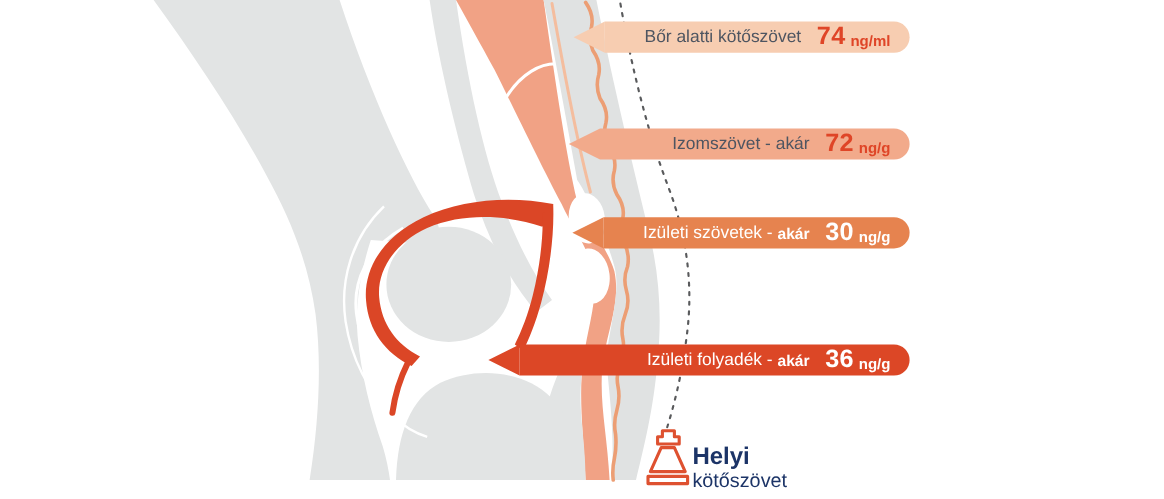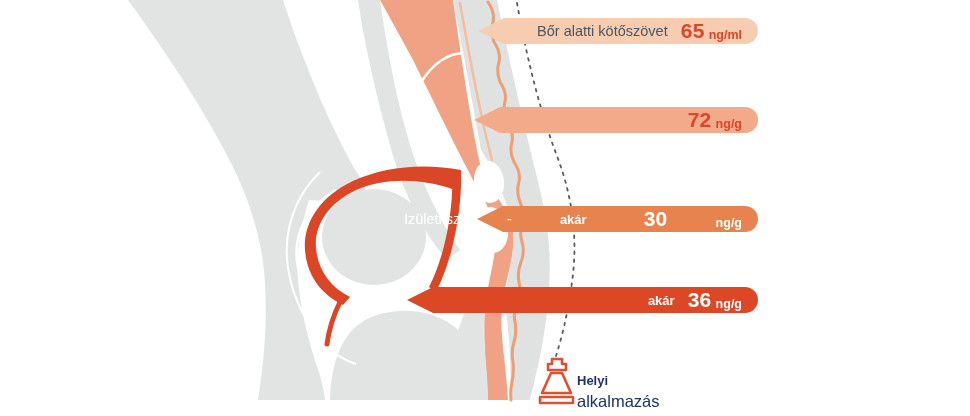--- a/index.html
+++ b/index.html
@@ -9,38 +9,38 @@
 
   
   .arrow{position:absolute;height:26px;display:flex;align-items:center;justify-content:flex-end;
          padding-right:16px;border-radius:0 13px 13px 0;box-sizing:border-box;white-space:nowrap;}
   .arrow::before{content:"";position:absolute;left:-26px;top:0;width:0;height:0;
          border-top:13px solid transparent;border-bottom:13px solid transparent;}
   .c0{left:504px;top:18px;width:254px;background:var(--callout1_bg);}
   .c0::before{border-right:26px solid var(--callout1_bg);}
   .c1{left:500px;top:107px;width:258px;background:var(--callout2_bg);}
   .c1::before{border-right:26px solid var(--callout2_bg);}
-  .c2{left:503px;top:206px;width:255px;background:var(--callout3_bg);gap:44px;}
+  .c2{left:503px;top:181px;width:255px;background:var(--callout3_bg);}
   .c2::before{border-right:26px solid var(--callout3_bg);}
   .c3{left:433px;top:287px;width:325px;background:var(--callout4_bg);}
   .c3::before{border-right:26px solid var(--callout4_bg);}
 
   .arrow .lbl{font-size:14.5px;}
   .arrow .lblb{font-size:13px;font-weight:bold;margin-left:4px;}
   .arrow .lblb:empty{display:none;}
   .c0 .lbl,.c1 .lbl{color:var(--label_dark);}
   .c2 .lbl,.c3 .lbl,.c2 .lblb,.c3 .lblb{color:var(--white);}
   .arrow .val{font-weight:bold;font-size:21px;margin-left:13px;letter-spacing:.3px;}
   .arrow .unit{font-weight:bold;font-size:12.5px;margin-left:4px;transform:translateY(3.5px);}
   .c0 .val,.c1 .val,.c0 .unit,.c1 .unit{color:var(--number_red);}
   .c2 .val,.c3 .val,.c2 .unit,.c3 .unit{color:var(--white);}
 
   
   .legend-text{position:absolute;left:577px;top:371px;color:var(--navy);}
-  .legend-text .t{font-weight:bold;font-size:13px;line-height:20px;}
+  .legend-text .t{font-weight:bold;font-size:20px;line-height:20px;}
   .legend-text .s{font-size:16.5px;line-height:21px;}
 </style>
 </head>
 <body>
 
 <div class="stage">
 
   <svg class="illus" width="970" height="416" viewBox="0 0 970 416">
 
     <path style="fill:var(--bone_gray)" d="M128,0 L283,0 C309,80 341,148 361,179 C371,194 365,205 350,203 L309,200
@@ -89,41 +89,43 @@
     <g style="stroke:var(--tube_orange)" fill="#FFFFFF" stroke-width="2.6" stroke-linejoin="round">
       <path d="M552,359 L562,359 L562,364 L566,364 L566,370 L548,370 L548,364 L552,364 Z"></path>
       <path d="M551,373 L542,393 L571,393 L562,373 Z"></path>
       <path d="M540,397 L573,397 L573,403 L540,403 Z"></path>
     </g>
   </svg>
 
   <div class="arrow c0">
     <span class="lbl">Bőr alatti kötőszövet</span>
 
-    <span class="val">65</span>
+    <span class="val">74</span>
     <span class="unit">ng/ml</span>
   </div>
 
   <div class="arrow c1">
+    <span class="lbl">Izomszövet - akár</span>
 
     <span class="val">72</span>
     <span class="unit">ng/g</span>
   </div>
 
   <div class="arrow c2">
     <span class="lbl">Izületi szövetek -</span>
     <span class="lblb">akár</span>
     <span class="val">30</span>
     <span class="unit">ng/g</span>
   </div>
 
   <div class="arrow c3">
+    <span class="lbl">Izületi folyadék -</span>
     <span class="lblb">akár</span>
     <span class="val">36</span>
     <span class="unit">ng/g</span>
   </div>
 
   <div class="legend-text">
     <div class="t">Helyi</div>
-    <div class="s">alkalmazás</div>
+    <div class="s">kötőszövet</div>
   </div>
 
 </div>
 
 </body></html>

